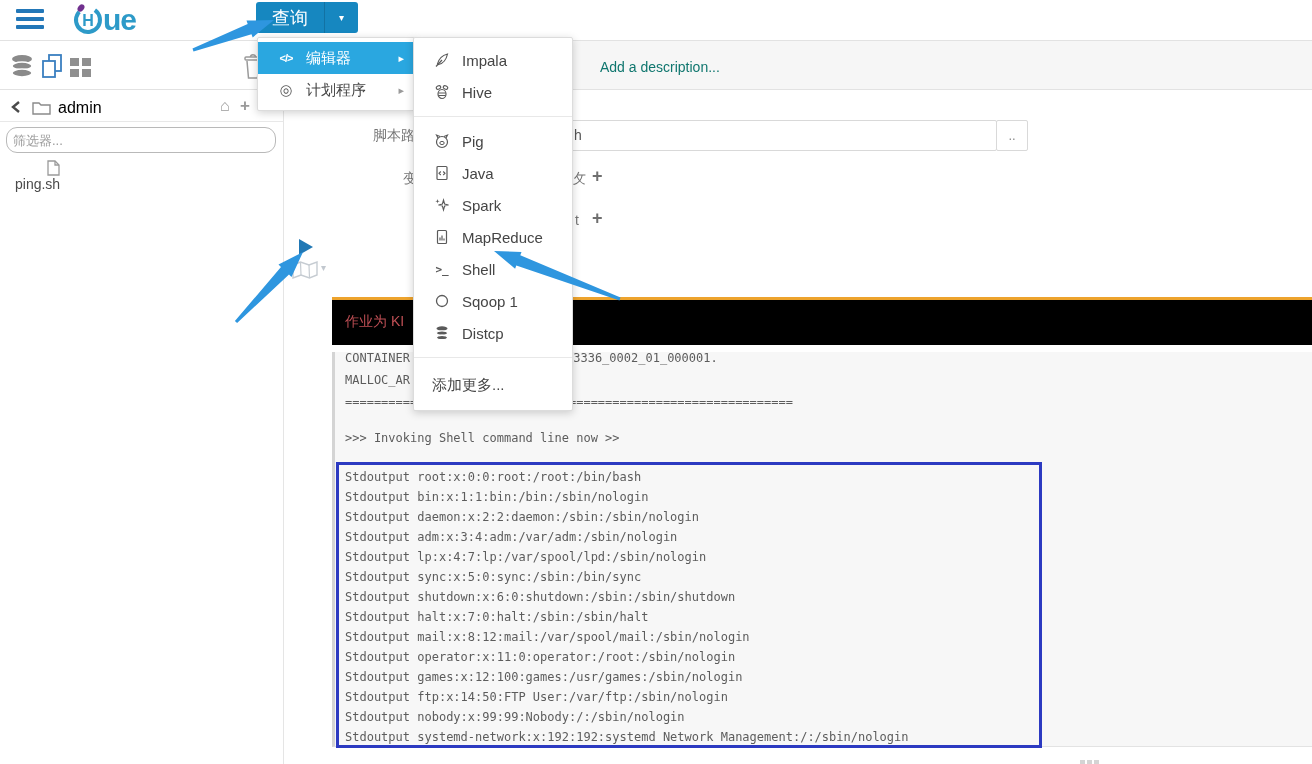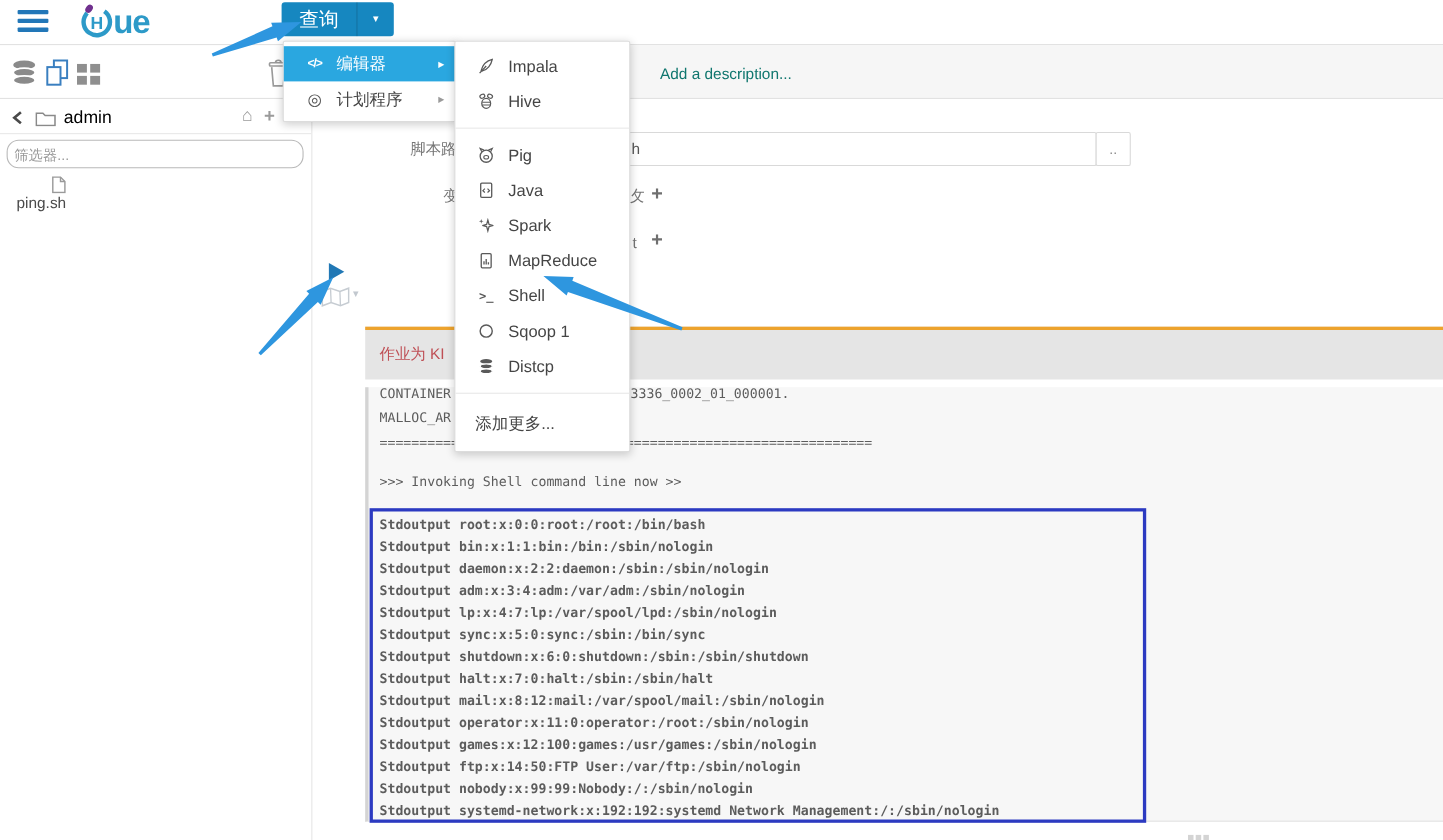--- a/index.html
+++ b/index.html
@@ -36,29 +36,29 @@
   
   .frag{position:absolute;font-size:14px;color:#757575;white-space:pre;}
   .input-box{left:420px;top:120px;width:575px;height:29px;border:1px solid #d9d9d9;border-radius:2px;background:#fff;}
   .browse-btn{left:996px;top:120px;width:30px;height:29px;border:1px solid #d9d9d9;border-radius:2px;background:#fff;
               color:#8a8a8a;font-size:13px;display:flex;align-items:center;justify-content:center;cursor:pointer;}
   .plus-btn{position:absolute;font-size:18px;font-weight:bold;color:#6f6f6f;cursor:pointer;}
   .play-btn{left:299px;top:239px;width:0;height:0;border-top:8px solid transparent;
             border-bottom:8px solid transparent;border-left:14px solid #2178b5;cursor:pointer;}
 
   
-  .warning{left:332px;top:297px;width:980px;height:45px;background:#e5e5e5;border-top:3px solid #eda32d;}
+  .warning{left:332px;top:297px;width:980px;height:45px;background:#000000;border-top:3px solid #eda32d;}
   .warning .msg{position:absolute;left:13px;top:13px;font-size:14px;color:#bf4f55;white-space:pre;}
   .console{left:332px;top:352px;width:977px;height:394px;background:#f7f7f7;
            border-left:3px solid #d4d4d4;border-bottom:1px solid #e3e3e3;}
   .mono{position:absolute;font-family:"DejaVu Sans Mono","Liberation Mono",monospace;
         font-size:12px;color:#5c5c5c;white-space:pre;}
   .stdout-list{left:345px;top:467px;}
   .stdout-line{height:20px;line-height:20px;font-family:"DejaVu Sans Mono","Liberation Mono",monospace;
-               font-size:12px;color:#5c5c5c;white-space:pre;font-weight:bold;}
+               font-size:12px;color:#5c5c5c;white-space:pre;}
   .hl-box{left:336px;top:462px;width:700px;height:280px;border:3px solid #2c3ac1;z-index:20;pointer-events:none;}
   .drag-handle span{display:inline-block;width:5px;height:5px;background:#d4d4d4;margin-right:2px;}
 
   
   .menu-panel{position:absolute;background:#fff;border:1px solid #dcdcdc;border-radius:2px;
               box-shadow:0 2px 8px rgba(0,0,0,0.18);z-index:10;padding:4px 0;}
   .menu-item{height:32px;display:flex;align-items:center;padding:0 10px 0 18px;cursor:pointer;
              font-size:15px;color:#454545;}
   .menu-item .mi-icon{width:20px;margin-right:10px;display:flex;align-items:center;justify-content:center;
                       color:#5a5a5a;flex:none;}

